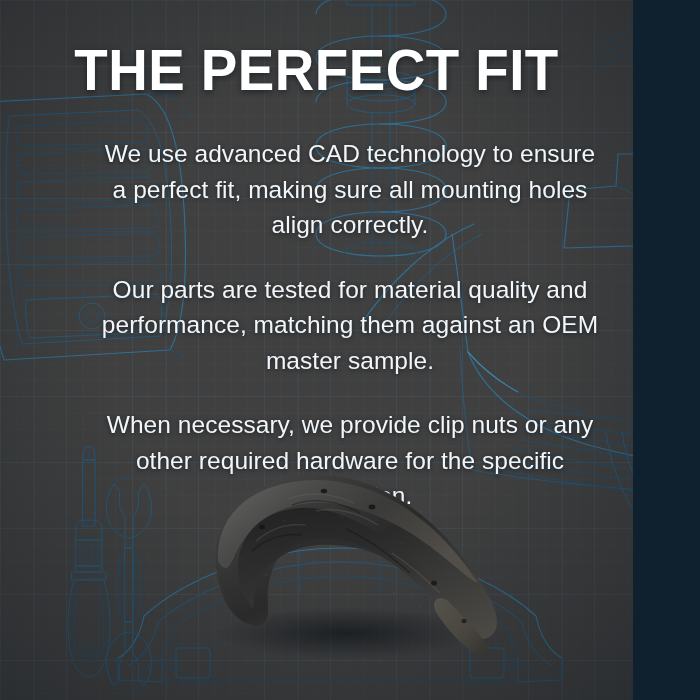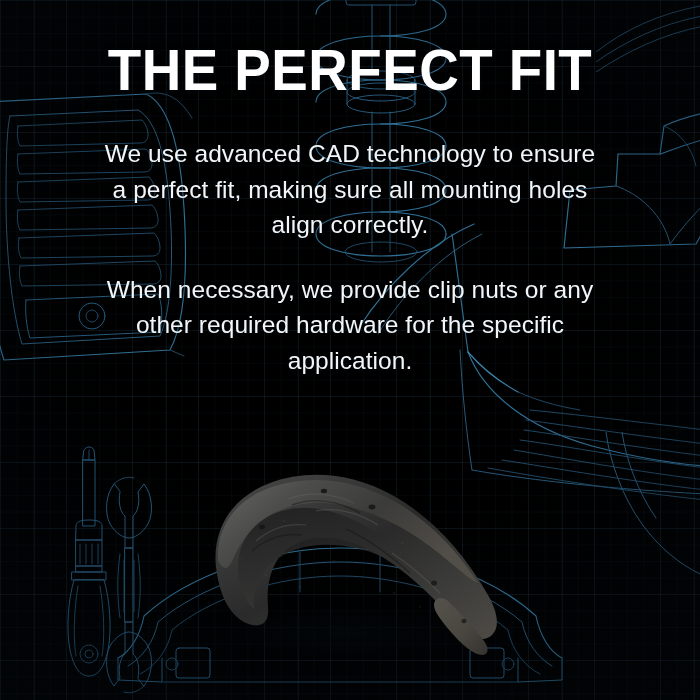--- a/index.html
+++ b/index.html
@@ -3,24 +3,24 @@
 <meta charset="utf-8">
 <title>The Perfect Fit</title>
 <style>
   html, body {
     margin: 0;
     padding: 0;
     background: #0f202e;
   }
   #stage {
     position: relative;
-    width: 700px;
+    width: 633px;
     height: 700px;
     overflow: hidden;
-    background: #000000;
+    background: #404040;
     font-family: "Liberation Sans", sans-serif;
   }
 
   
   .grid-layer {
     position: absolute;
     inset: 0;
     background-image:
       linear-gradient(to right, rgba(83,150,190,0.085) 1px, transparent 1px),
       linear-gradient(to bottom, rgba(83,150,190,0.085) 1px, transparent 1px),
@@ -290,20 +290,21 @@
     </svg>
 
   </div>
 
   <div class="vignette"></div>
 
   <div class="headline">THE PERFECT FIT</div>
 
   <div class="body-block">
     <p>We use advanced CAD technology to ensure a perfect fit, making sure all mounting holes align correctly.</p>
+    <p>Our parts are tested for material quality and performance, matching them against an OEM master sample.</p>
     <p>When necessary, we provide clip nuts or any other required hardware for the specific application.</p>
   </div>
 
   <div class="product">
     <svg width="320" height="210" viewBox="0 0 320 210">
       <defs>
         <linearGradient id="linerBody" x1="0" y1="0" x2="1" y2="1">
           <stop offset="0%" stop-color="#4a4a4a"></stop>
           <stop offset="22%" stop-color="#3b3b3b"></stop>
           <stop offset="48%" stop-color="#2a2a2a"></stop>

